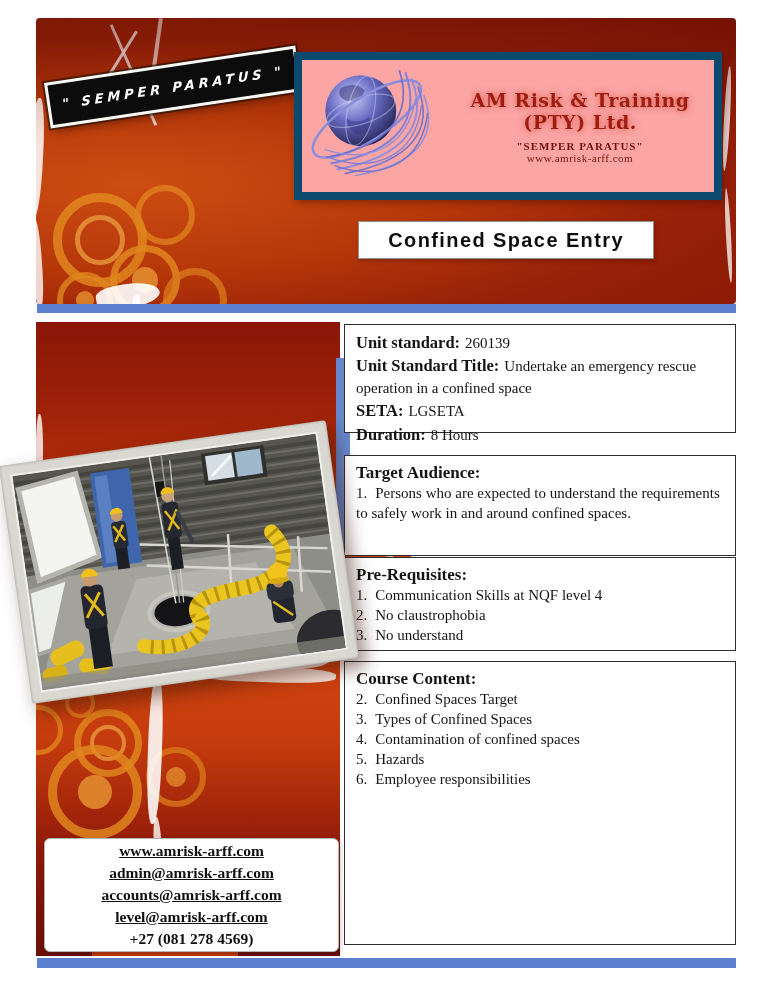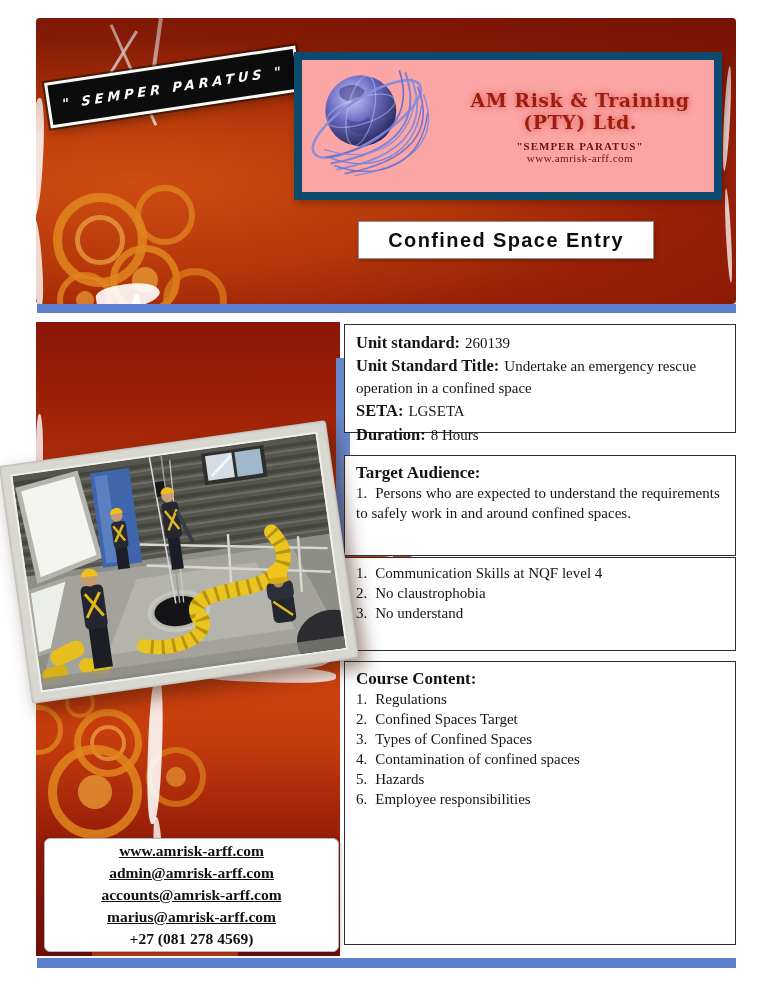--- a/index.html
+++ b/index.html
@@ -290,39 +290,37 @@
   <div class="info-box box-audience">
     <div class="info-heading">Target Audience:</div>
     <div>
         <div class="li">
         <span class="num">1.</span><span>Persons who are expected to understand the requirements to safely work in and around confined spaces.</span>
       </div>
       </div>
   </div>
 
   <div class="info-box box-prereq">
+    <div class="info-heading">Pre-Requisites:</div>
     <div>
         <div class="li">
         <span class="num">1.</span><span>Communication Skills at NQF level 4</span>
       </div>
         <div class="li">
         <span class="num">2.</span><span>No claustrophobia</span>
       </div>
         <div class="li">
         <span class="num">3.</span><span>No understand</span>
       </div>
       </div>
   </div>
 
   <div class="info-box box-content">
     <div class="info-heading">Course Content:</div>
     <div>
-        <div class="li">
-        <span class="num">1.</span><span>Regulations</span>
-      </div>
         <div class="li">
         <span class="num">2.</span><span>Confined Spaces Target</span>
       </div>
         <div class="li">
         <span class="num">3.</span><span>Types of Confined Spaces</span>
       </div>
         <div class="li">
         <span class="num">4.</span><span>Contamination of confined spaces</span>
       </div>
         <div class="li">
@@ -332,19 +330,19 @@
         <span class="num">6.</span><span>Employee responsibilities</span>
       </div>
       </div>
   </div>
 
   <div class="contact-box">
     <div>
         <div class="contact-link" style="text-align:center;">www.amrisk-arff.com</div>
         <div class="contact-link" style="text-align:center;">admin@amrisk-arff.com</div>
         <div class="contact-link" style="text-align:center;">accounts@amrisk-arff.com</div>
-        <div class="contact-link" style="text-align:center;">marius@amrisk-arff.com</div>
+        <div class="contact-link" style="text-align:center;">level@amrisk-arff.com</div>
       </div>
     <div>+27 (081 278 4569)</div>
   </div>
 
   <div class="blue-bar footer-blue"></div>
 </div>
 
 </body></html>

